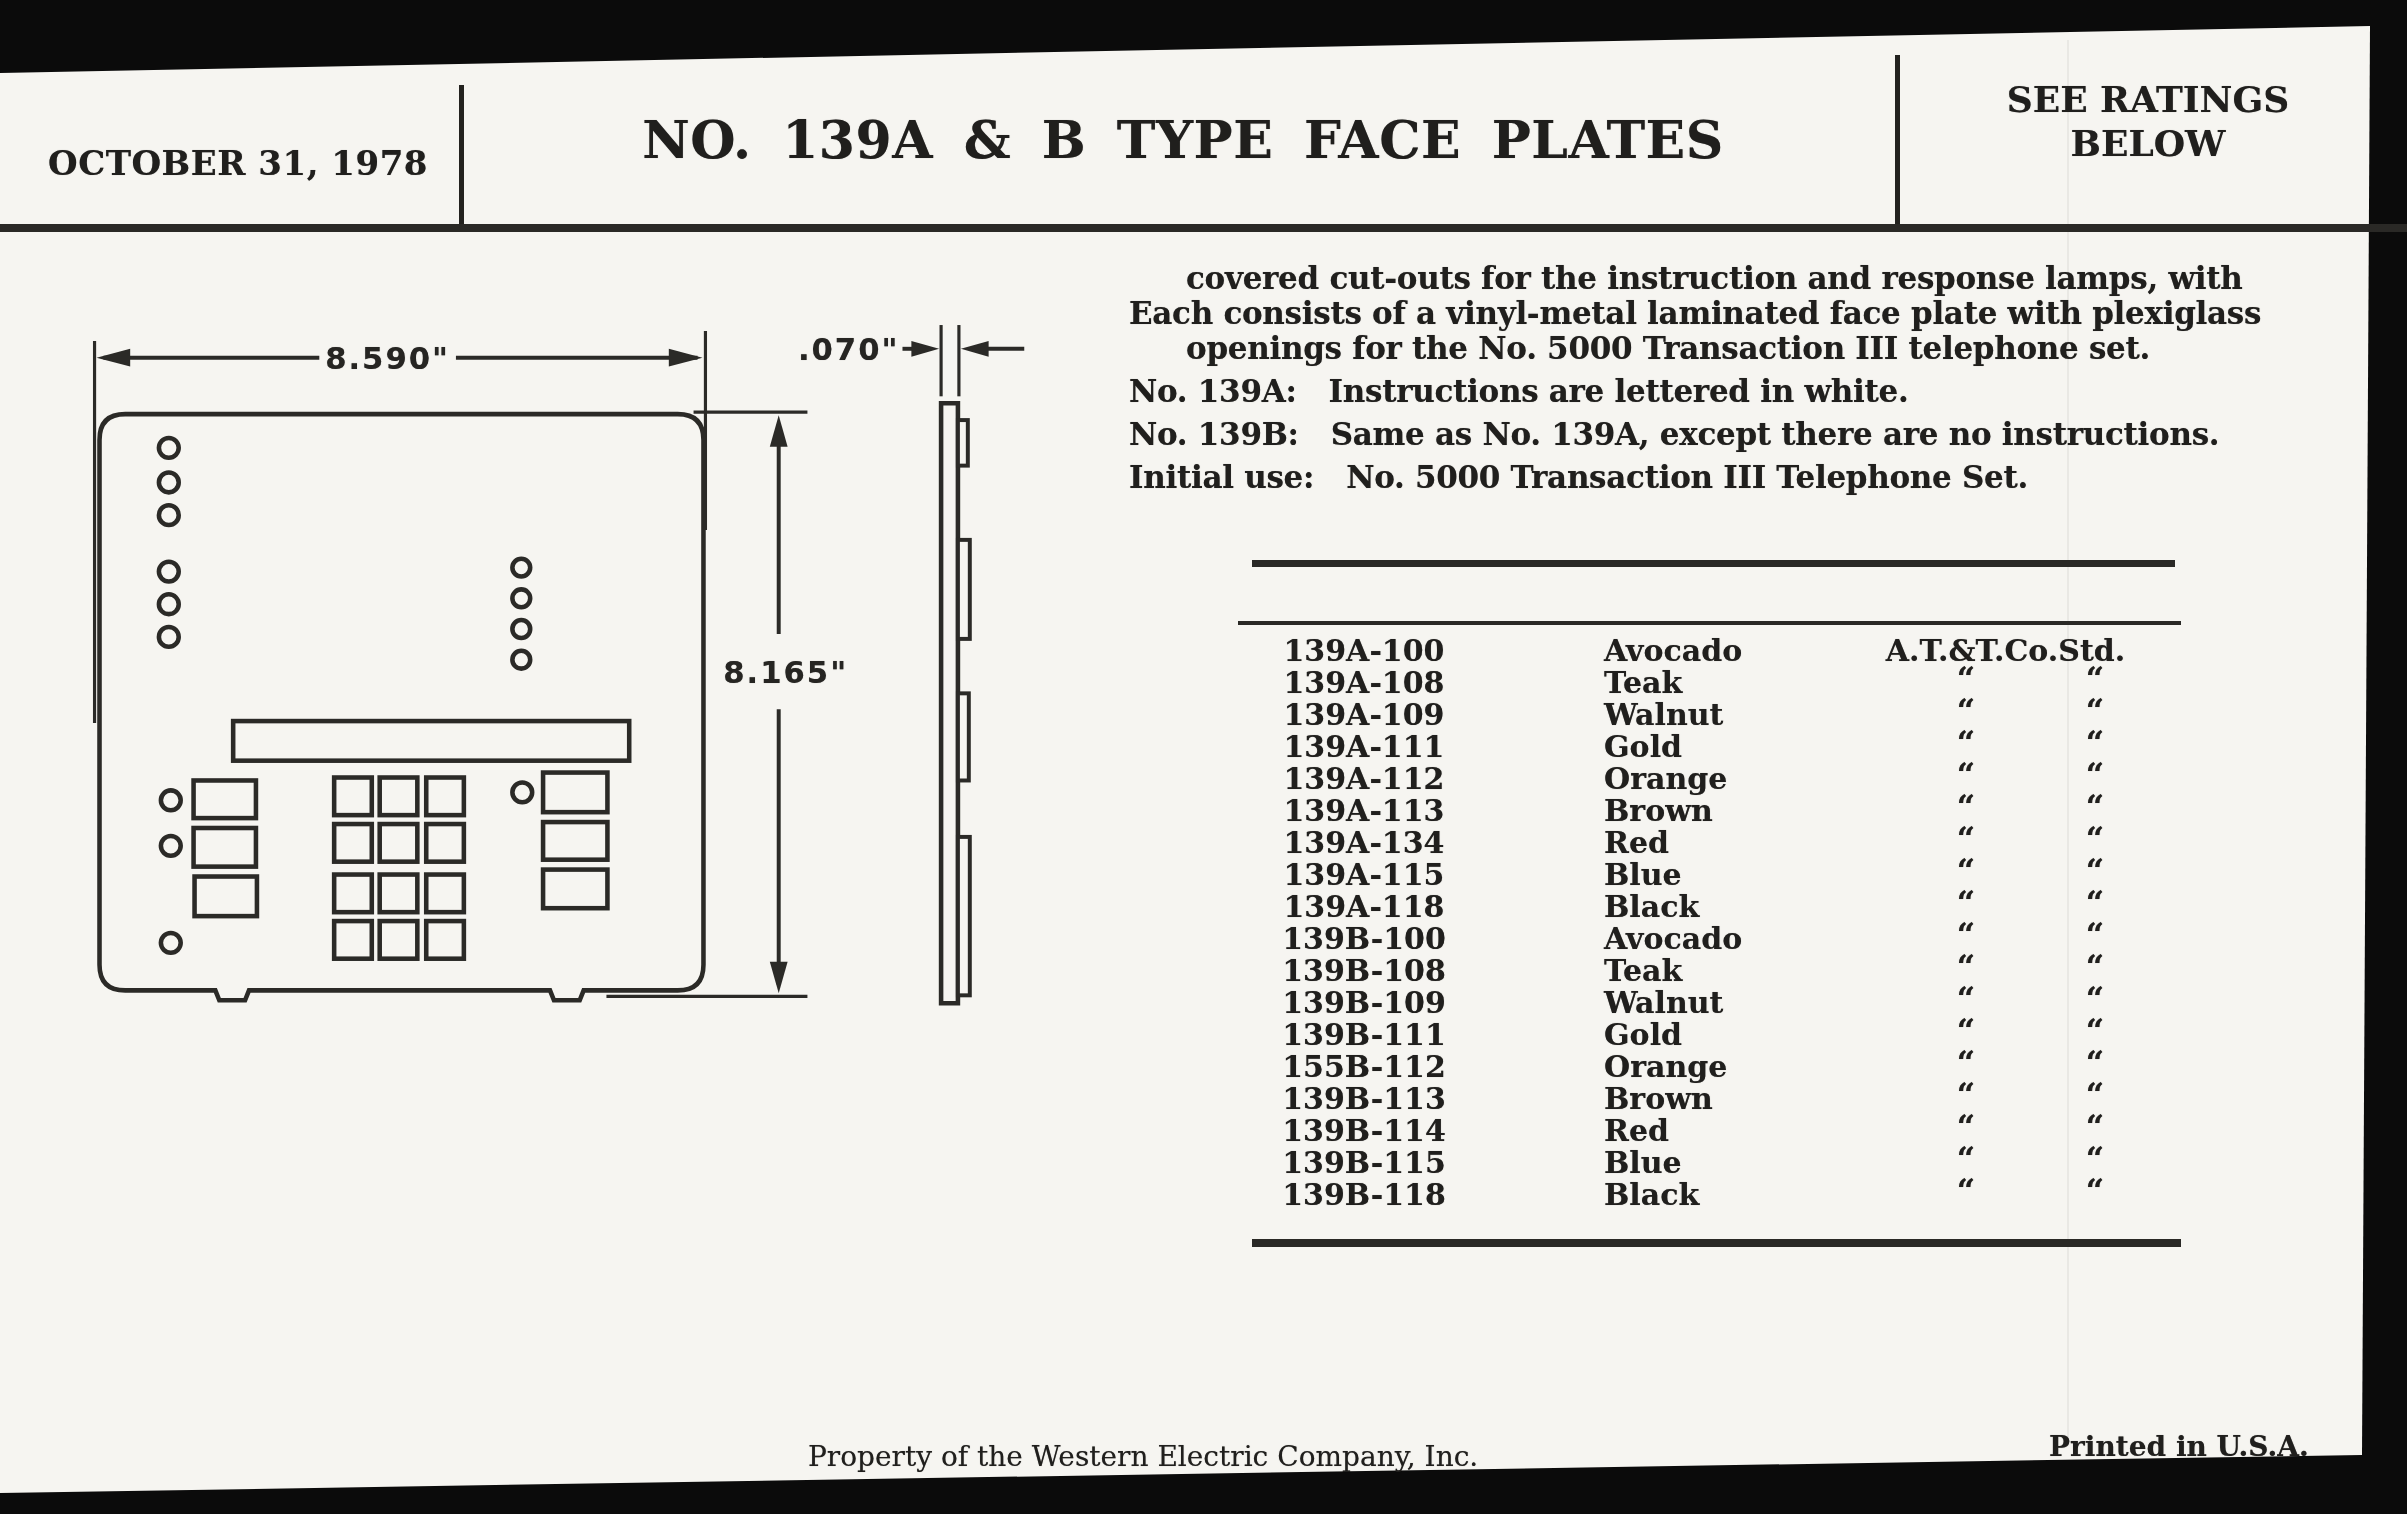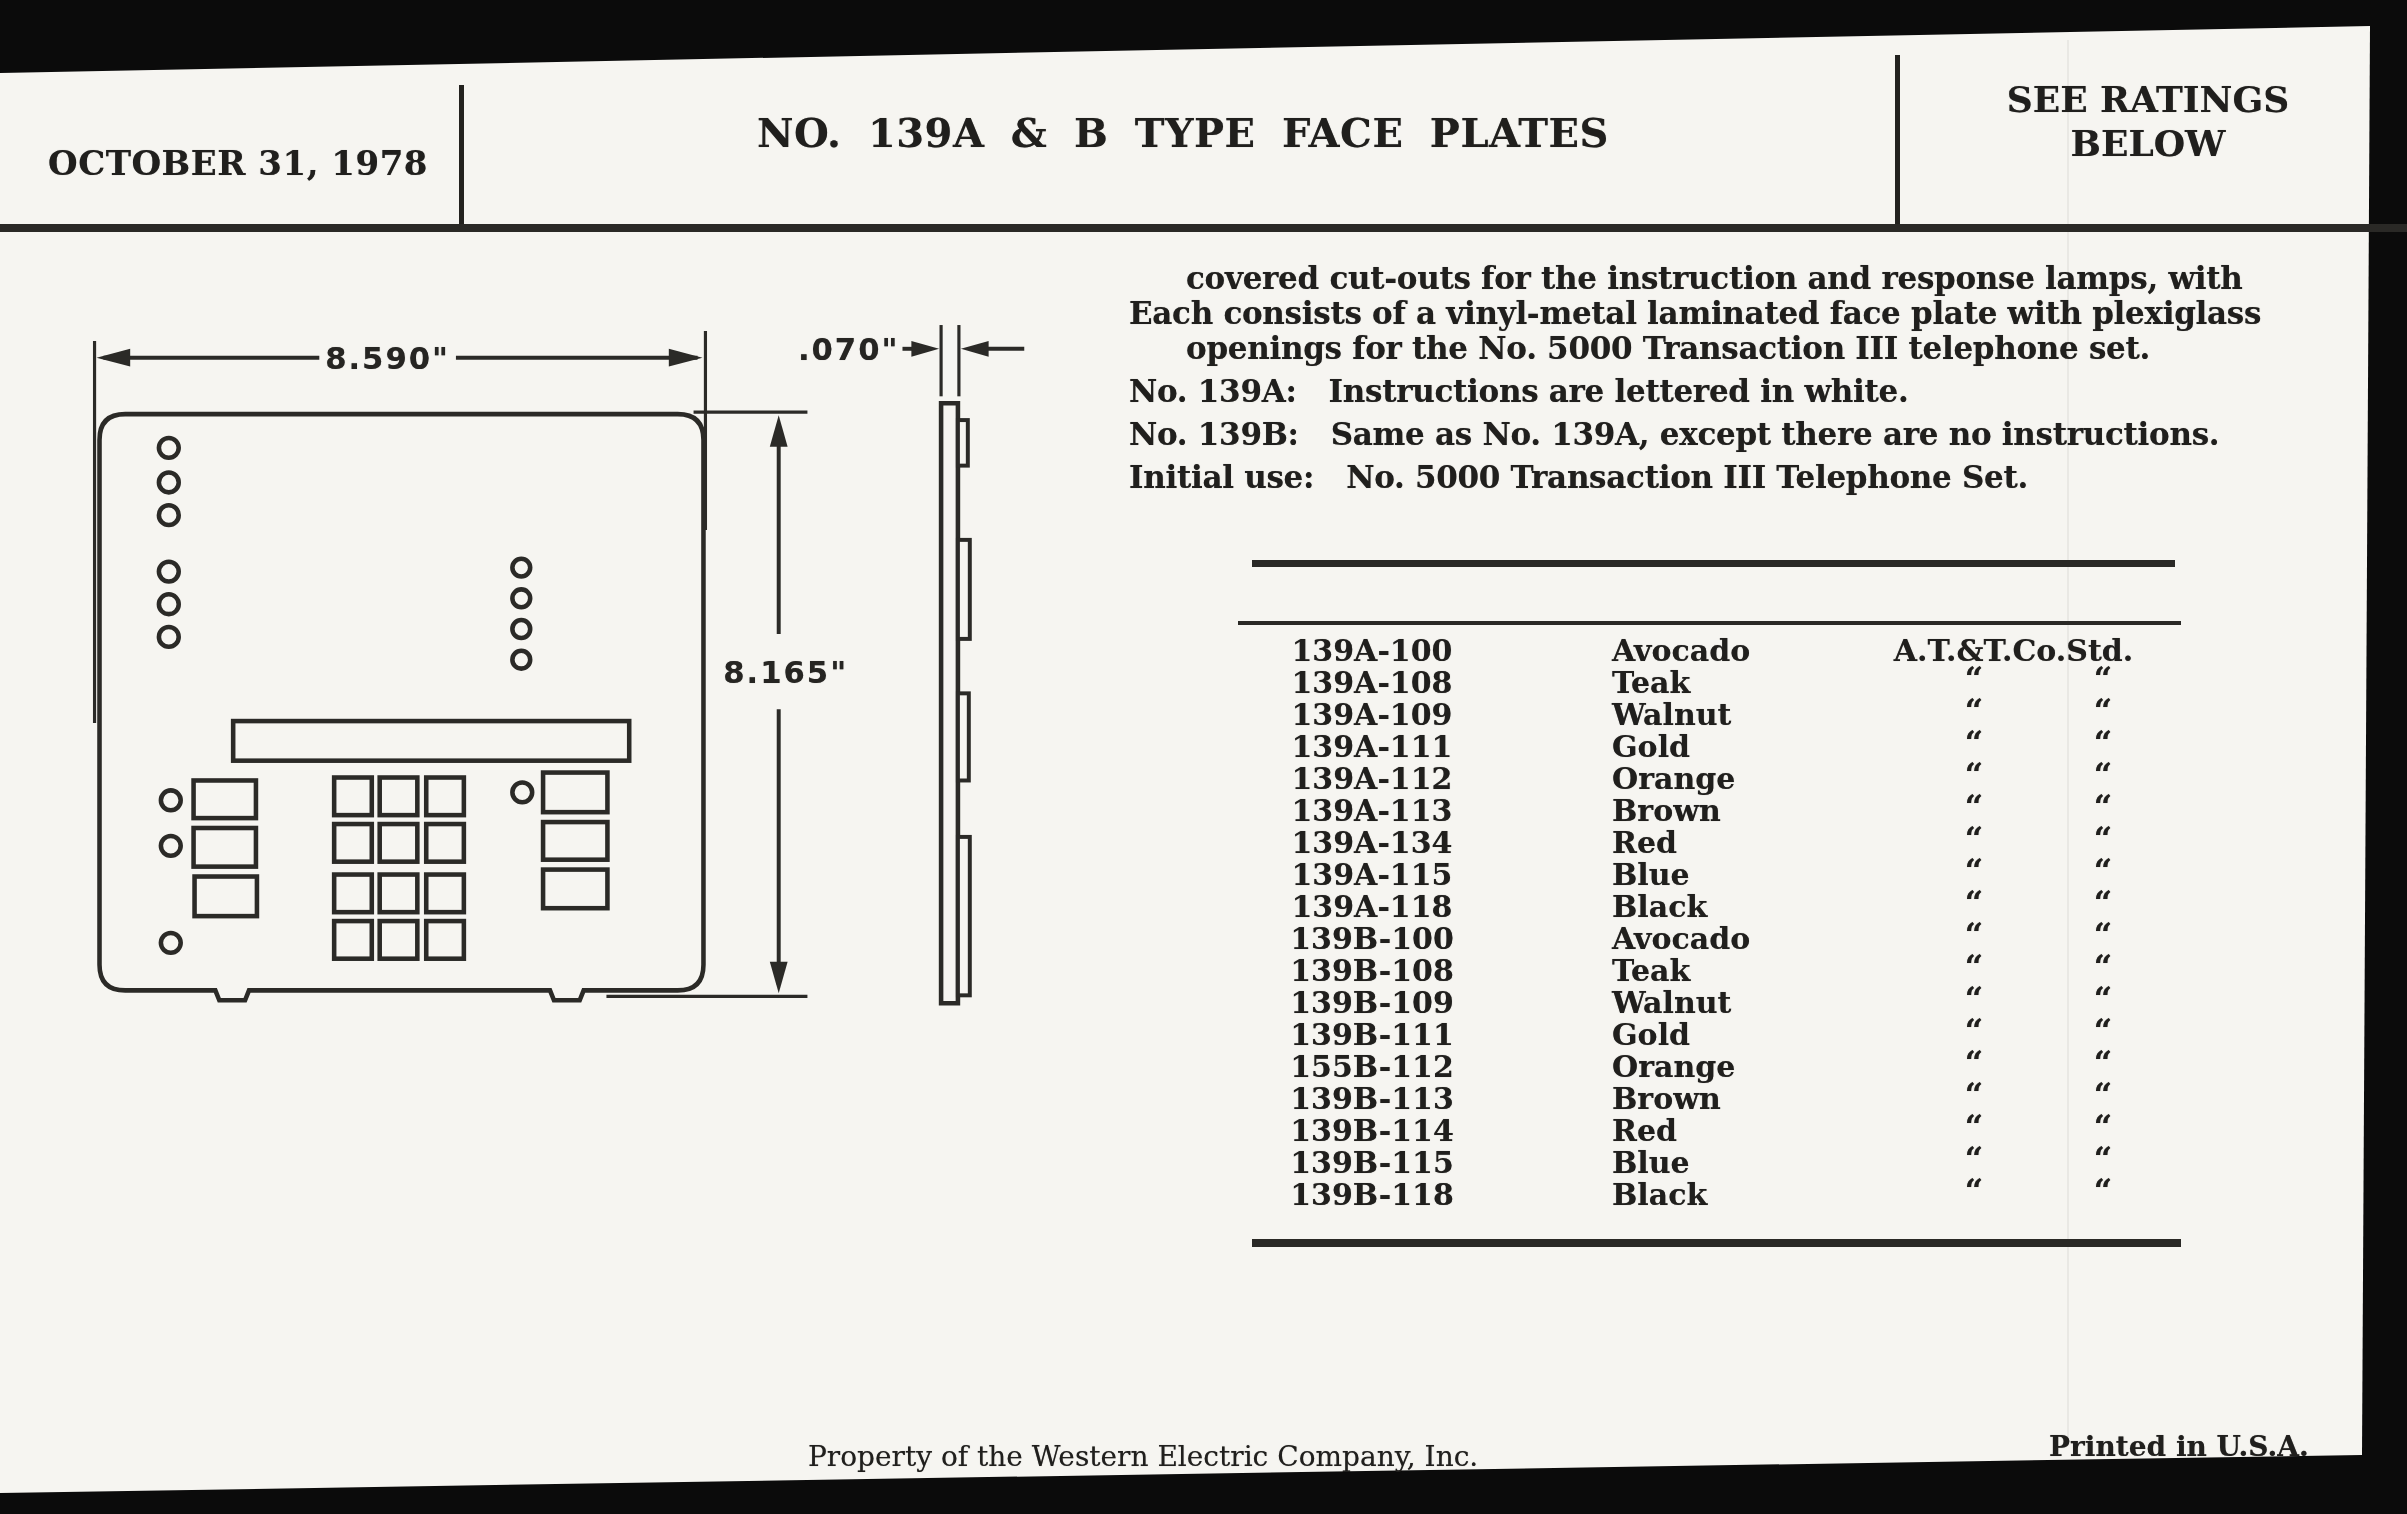--- a/index.html
+++ b/index.html
@@ -17,21 +17,21 @@
     position:absolute;left:2067px;top:40px;width:2px;height:1406px;
     background:rgba(0,0,0,0.05);
   }
   .content{position:absolute;left:0;top:0;width:2408px;height:1515px;color:#201f1d;}
   .content *{text-shadow:0 0 0.7px rgba(30,28,25,0.55);}
 
   
   .date{position:absolute;left:40px;top:143px;width:396px;text-align:center;
     font-size:34px;font-weight:700;letter-spacing:0.5px;}
   .title{position:absolute;left:495px;top:109px;width:1376px;text-align:center;
-    font-size:40px;font-weight:700;word-spacing:12px;letter-spacing:0.5px;}
+    font-size:52px;font-weight:700;word-spacing:12px;letter-spacing:0.5px;}
   .ratings-note{position:absolute;left:1940px;top:77px;width:416px;text-align:center;
     font-size:36px;font-weight:700;line-height:44px;}
   .vrule{position:absolute;width:5px;background:#23221f;text-shadow:none;}
   .v1{left:459px;top:85px;height:147px;}
   .v2{left:1895px;top:55px;height:170px;}
   .hrule{position:absolute;left:0;top:224px;width:2408px;height:8px;background:#2a2926;}
 
   
   .desc{position:absolute;left:1129px;top:261px;width:1188px;
     font-size:31px;font-weight:700;letter-spacing:-0.3px;}
@@ -44,21 +44,21 @@
   .spec-table{position:absolute;left:1238px;top:554px;width:950px;height:713px;
     font-size:30px;font-weight:700;}
   .rule-a{position:absolute;top:6px;left:14px;width:923px;height:7px;background:#2a2926;}
   .rule-b{position:absolute;top:67px;left:0px;width:943px;height:4px;background:#2a2926;}
   .rule-c{position:absolute;top:685px;left:14px;width:929px;height:8px;background:#2a2926;}
   .thead{position:absolute;top:24px;left:0;width:950px;height:40px;}
   .th{position:absolute;text-align:center;}
   .th-code{left:17px;width:218px;}
   .th-color{left:297px;width:218px;}
   .th-rating{left:644px;width:248px;}
-  #table-rows{position:absolute;top:81px;left:8px;width:950px;}
+  #table-rows{position:absolute;top:81px;left:0;width:950px;}
   .trow{position:relative;height:32px;line-height:32px;}
   .tcell{position:absolute;top:0;white-space:nowrap;}
   .tc-code{left:17px;width:218px;text-align:center;}
   .tc-color{left:366px;}
   .tc-rating{left:634px;width:267px;text-align:center;}
   .ditto{position:absolute;top:-4px;width:40px;text-align:center;font-size:32px;}
   .ditto.d1{left:708px;}
   .ditto.d2{left:837px;}
 
   

